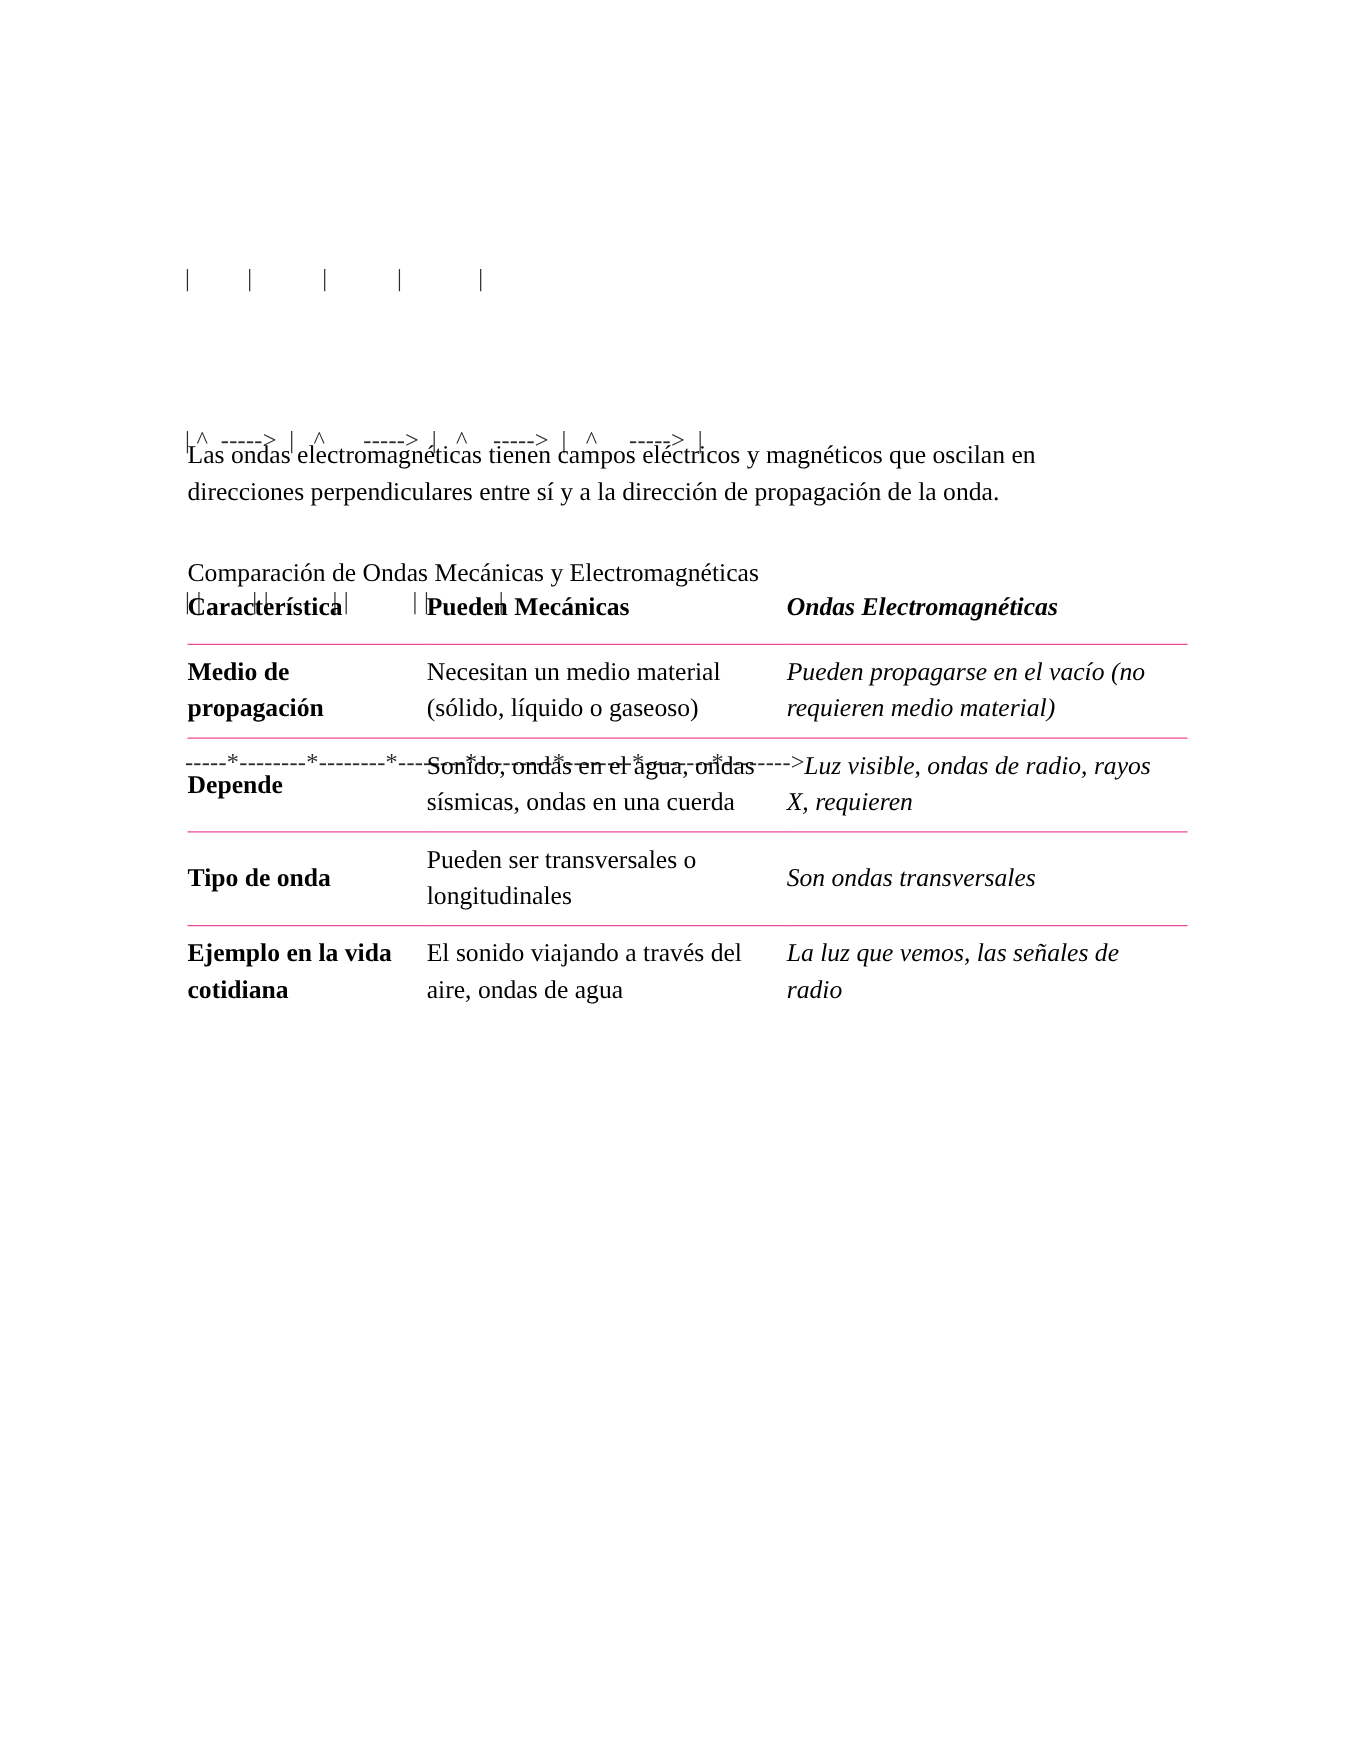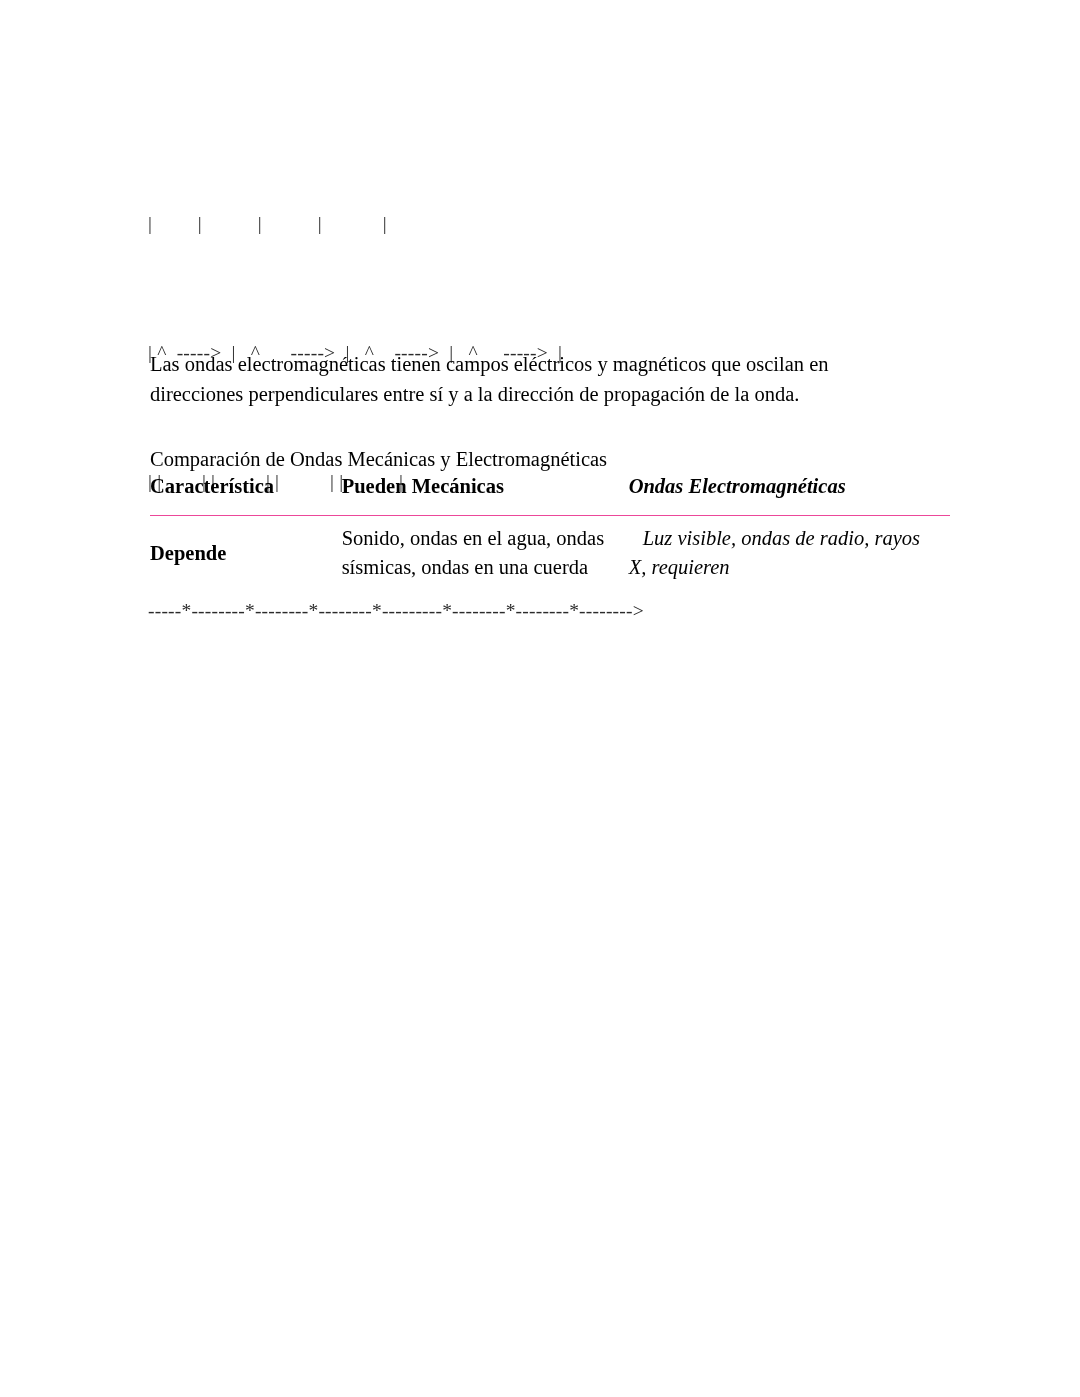--- a/index.html
+++ b/index.html
@@ -134,20 +134,35 @@
   <table class="cmp-table">
     <thead>
       <tr>
         <th class="col-feature">Característica</th>
         <th class="col-mech">Pueden Mecánicas</th>
         <th class="col-em">Ondas Electromagnéticas</th>
       </tr>
     </thead>
     <tbody>
       <tr>
+        <td class="col-feature">Medio de propagación</td>
+        <td class="col-mech">Necesitan un medio material (sólido, líquido o gaseoso)</td>
+        <td class="col-em">Pueden propagarse en el vacío (no requieren medio material)</td>
+      </tr>
+      <tr>
         <td class="col-feature">Depende</td>
         <td class="col-mech">Sonido, ondas en el agua, ondas sísmicas, ondas en una cuerda</td>
         <td class="col-em"><span class="cell-indent">Luz visible, ondas de radio, rayos X, requieren</span></td>
+      </tr>
+      <tr>
+        <td class="col-feature">Tipo de onda</td>
+        <td class="col-mech">Pueden ser transversales o longitudinales</td>
+        <td class="col-em">Son ondas transversales</td>
+      </tr>
+      <tr>
+        <td class="col-feature">Ejemplo en la vida cotidiana</td>
+        <td class="col-mech">El sonido viajando a través del aire, ondas de agua</td>
+        <td class="col-em">La luz que vemos, las señales de radio</td>
       </tr>
     </tbody>
   </table>
 
 </div>
 
 </body></html>

